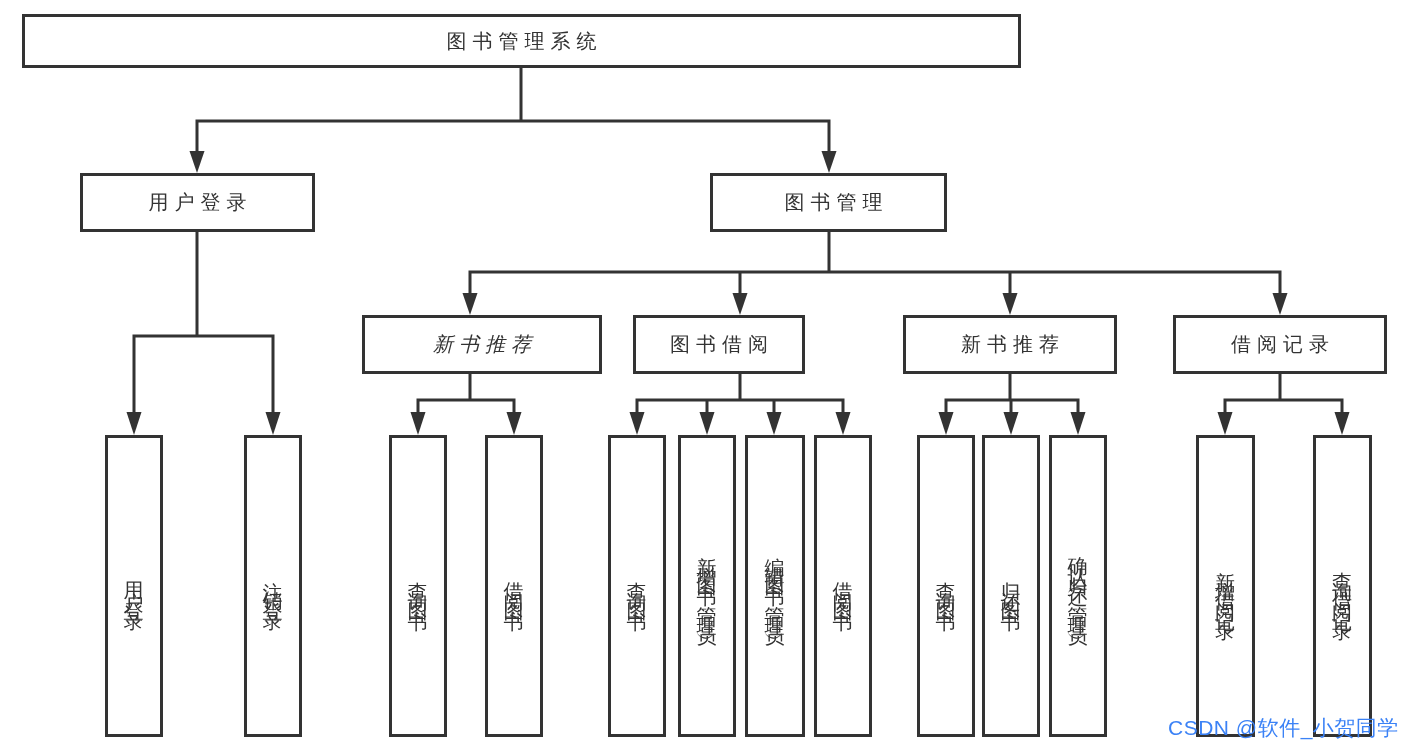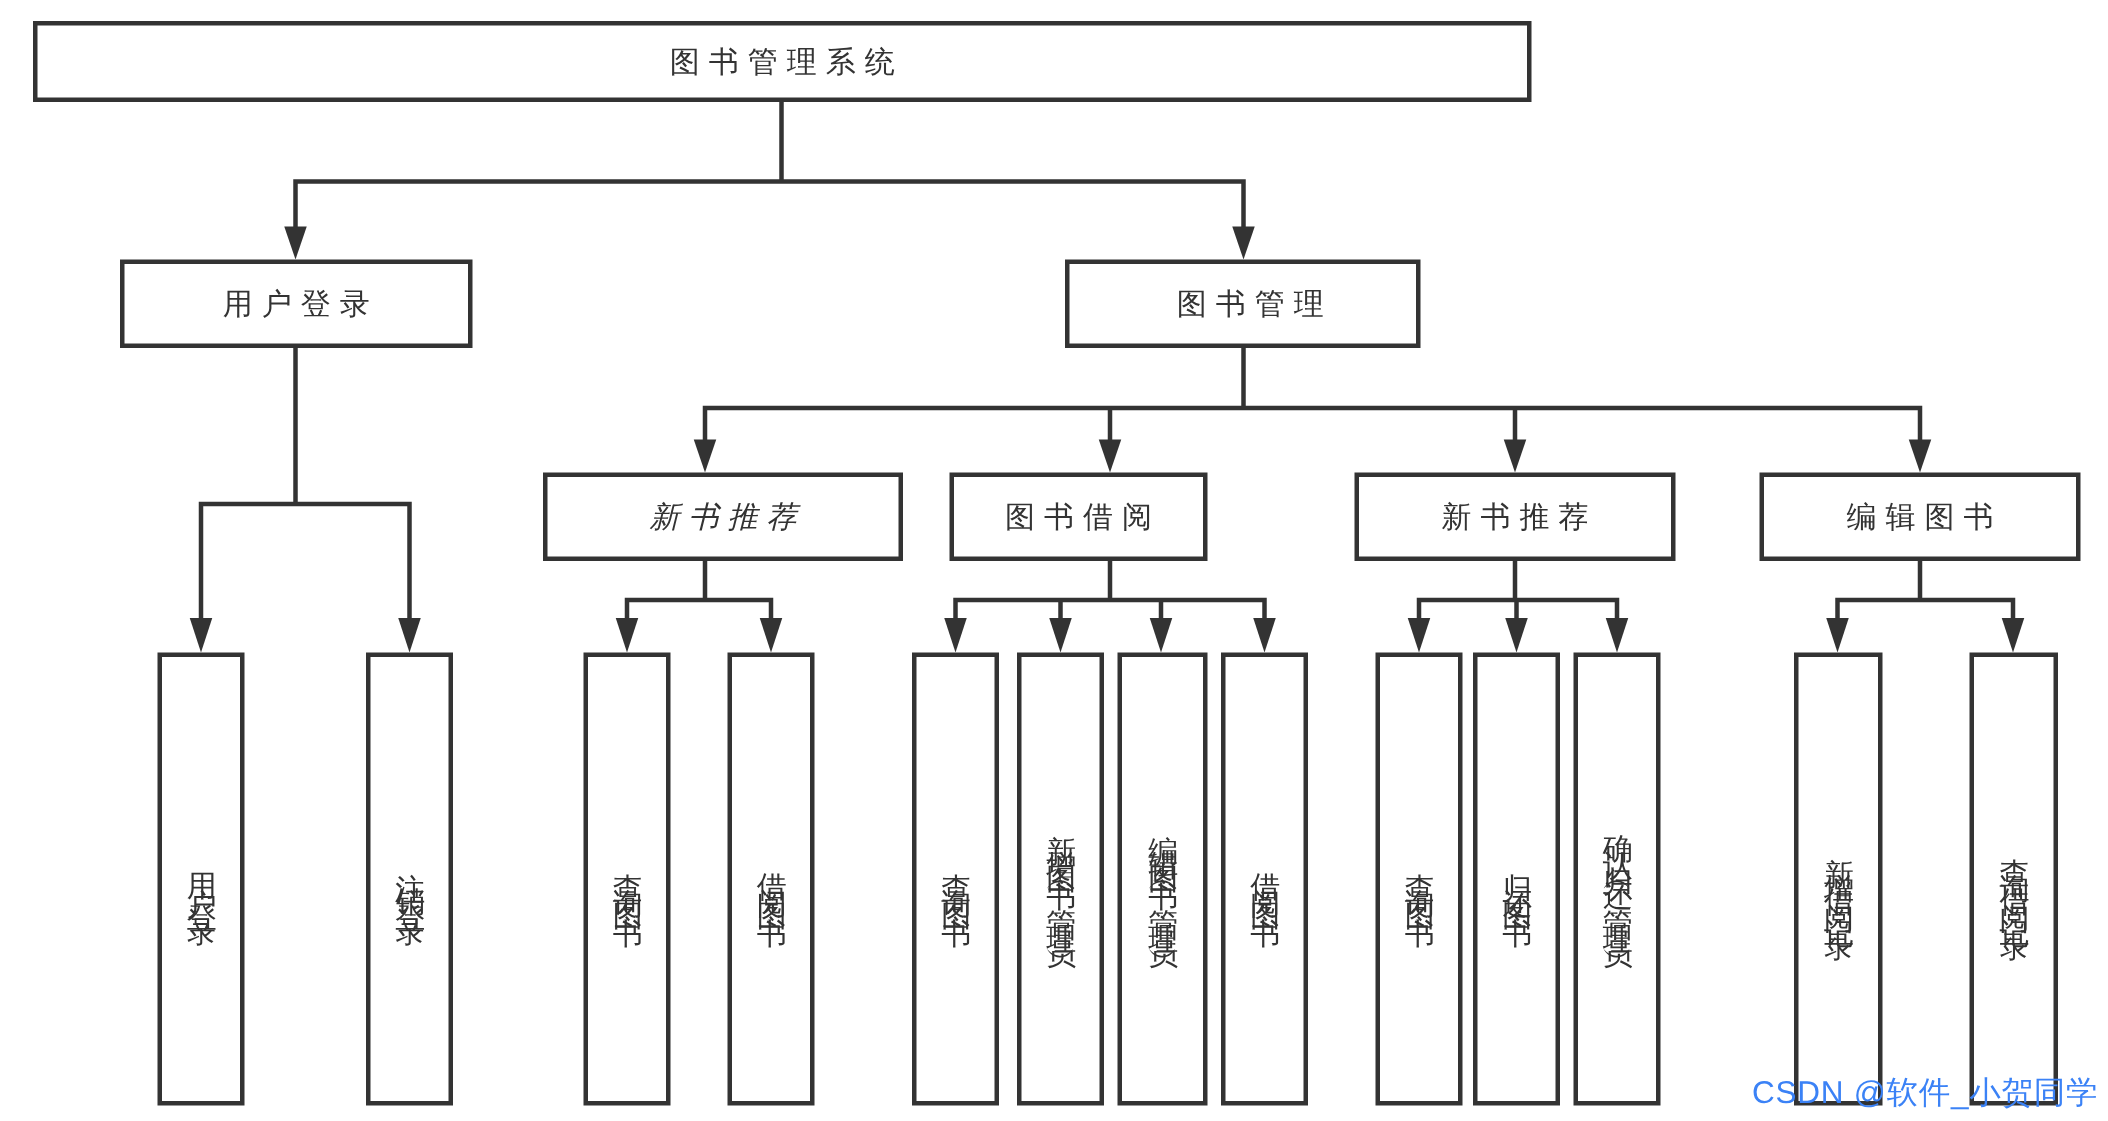--- a/index.html
+++ b/index.html
@@ -114,21 +114,21 @@
   </svg>
 
   <div class="box h" style="left:22px; top:14px; width:999px; height:54px;">图书管理系统</div>
 
   <div class="box h" style="left:80px; top:173px; width:235px; height:59px;">用户登录</div>
   <div class="box h" style="left:710px; top:173px; width:237px; height:59px;padding-left:10px;">图书管理</div>
 
   <div class="box h" style="left:362px; top:315px; width:240px; height:59px;font-style:italic;">新书推荐</div>
   <div class="box h" style="left:633px; top:315px; width:172px; height:59px;">图书借阅</div>
   <div class="box h" style="left:903px; top:315px; width:214px; height:59px;">新书推荐</div>
-  <div class="box h" style="left:1173px; top:315px; width:214px; height:59px;">编辑图书</div>
+  <div class="box h" style="left:1173px; top:315px; width:214px; height:59px;">借阅记录</div>
 
   <div class="box v" style="left:105px; top:435px; width:58px; height:302px;">
     <span>用户登录</span>
   </div>
   <div class="box v" style="left:244px; top:435px; width:58px; height:302px;">
     <span>注销登录</span>
   </div>
 
   <div class="box v" style="left:389px; top:435px; width:58px; height:302px;">
     <span>查询图书</span>

